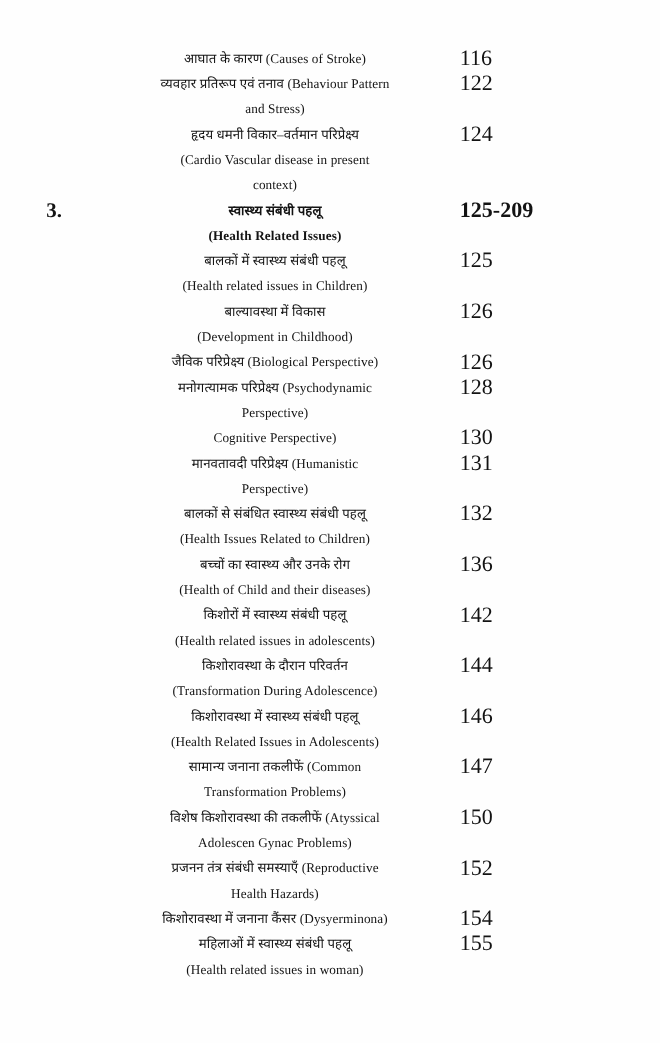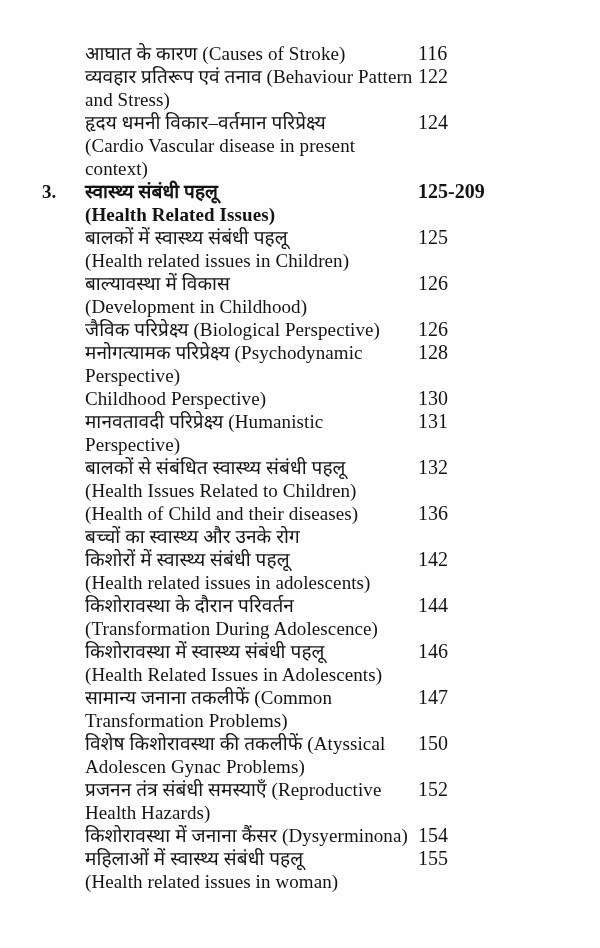--- a/index.html
+++ b/index.html
@@ -25,23 +25,24 @@
     grid-template-columns: 43px 330px 1fr;
     padding-left: 42px;
     align-items: start;
   }
   .num {
     font-size: 19px;
     line-height: 23px;
     font-weight: bold;
   }
   .text .line {
-    font-size: 19px;
+    font-size: 12px;
     line-height: 23px;
     letter-spacing: 0.1px;
+    text-align: center;
   }
   .pg {
     font-size: 20px;
     line-height: 23px;
     padding-left: 3px;
     white-space: nowrap;
   }
   .row.bold .line,
   .row.bold .pg,
   .row.bold .num {
@@ -112,21 +113,21 @@
     <div class="num"></div>
     <div class="text">
           <div class="line">मनोगत्यामक परिप्रेक्ष्य (Psychodynamic</div>
           <div class="line">Perspective)</div>
         </div>
     <div class="pg">128</div>
   </div>
       <div class="row">
     <div class="num"></div>
     <div class="text">
-          <div class="line">Childhood Perspective)</div>
+          <div class="line">Cognitive Perspective)</div>
         </div>
     <div class="pg">130</div>
   </div>
       <div class="row">
     <div class="num"></div>
     <div class="text">
           <div class="line">मानवतावदी परिप्रेक्ष्य (Humanistic</div>
           <div class="line">Perspective)</div>
         </div>
     <div class="pg">131</div>
@@ -135,22 +136,22 @@
     <div class="num"></div>
     <div class="text">
           <div class="line">बालकों से संबंधित स्वास्थ्य संबंधी पहलू</div>
           <div class="line">(Health Issues Related to Children)</div>
         </div>
     <div class="pg">132</div>
   </div>
       <div class="row">
     <div class="num"></div>
     <div class="text">
+          <div class="line">बच्चों का स्वास्थ्य और उनके रोग</div>
           <div class="line">(Health of Child and their diseases)</div>
-          <div class="line">बच्चों का स्वास्थ्य और उनके रोग</div>
         </div>
     <div class="pg">136</div>
   </div>
       <div class="row">
     <div class="num"></div>
     <div class="text">
           <div class="line">किशोरों में स्वास्थ्य संबंधी पहलू</div>
           <div class="line">(Health related issues in adolescents)</div>
         </div>
     <div class="pg">142</div>

